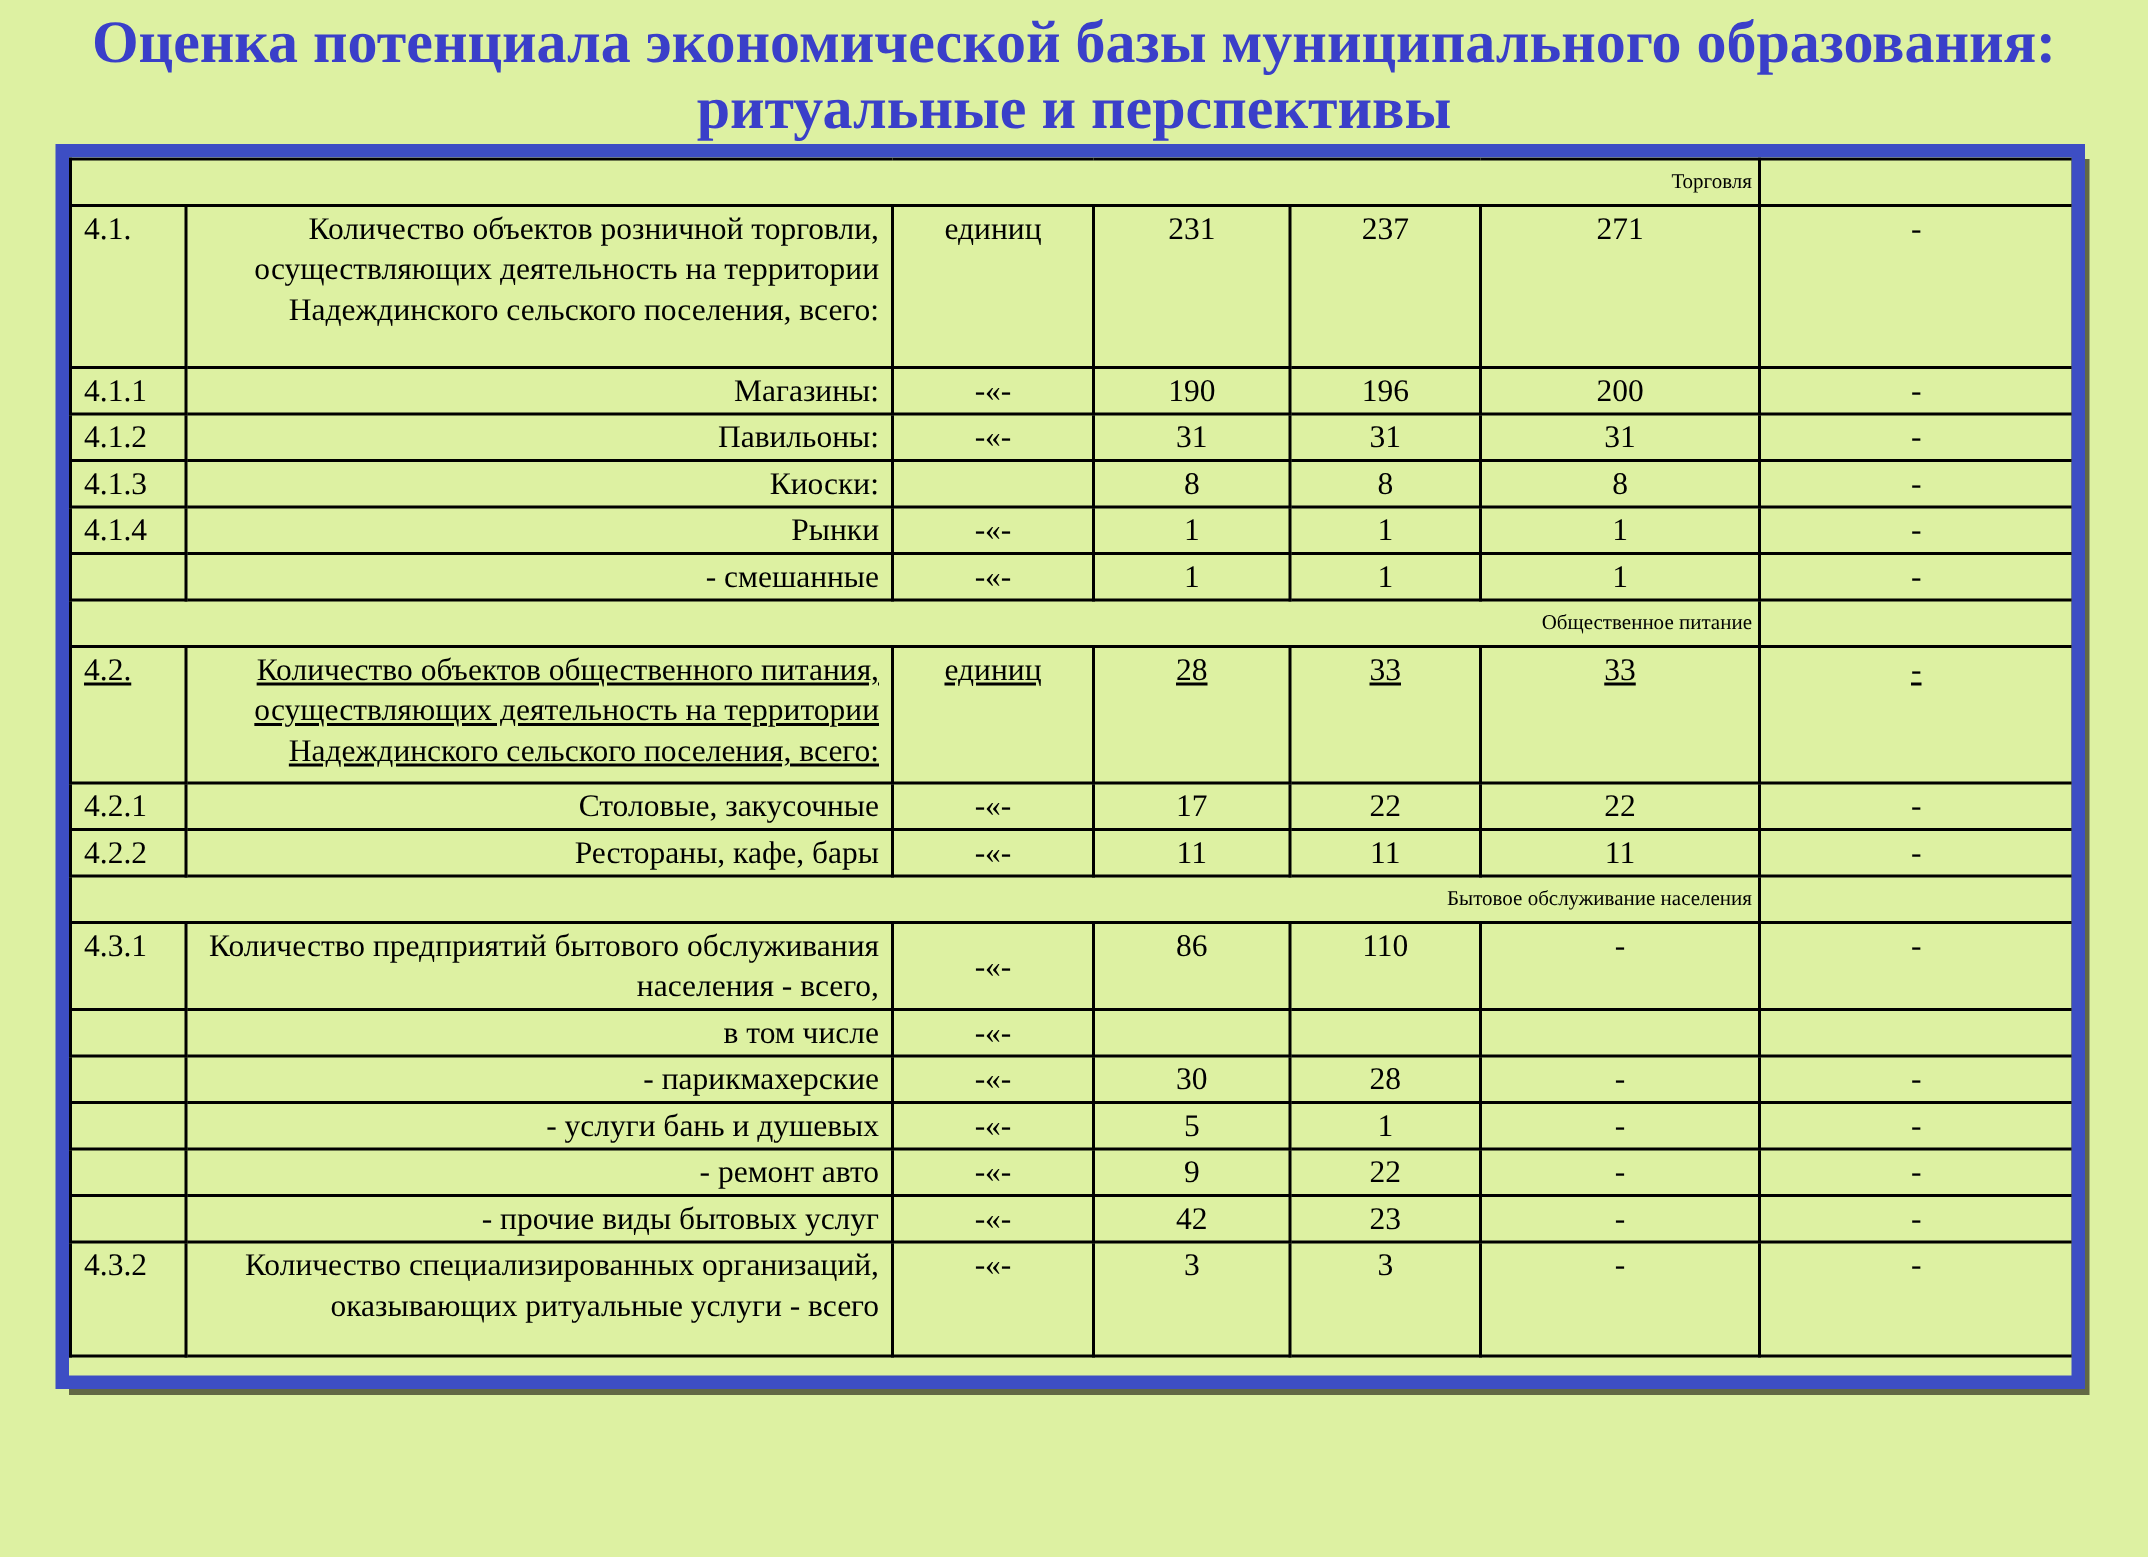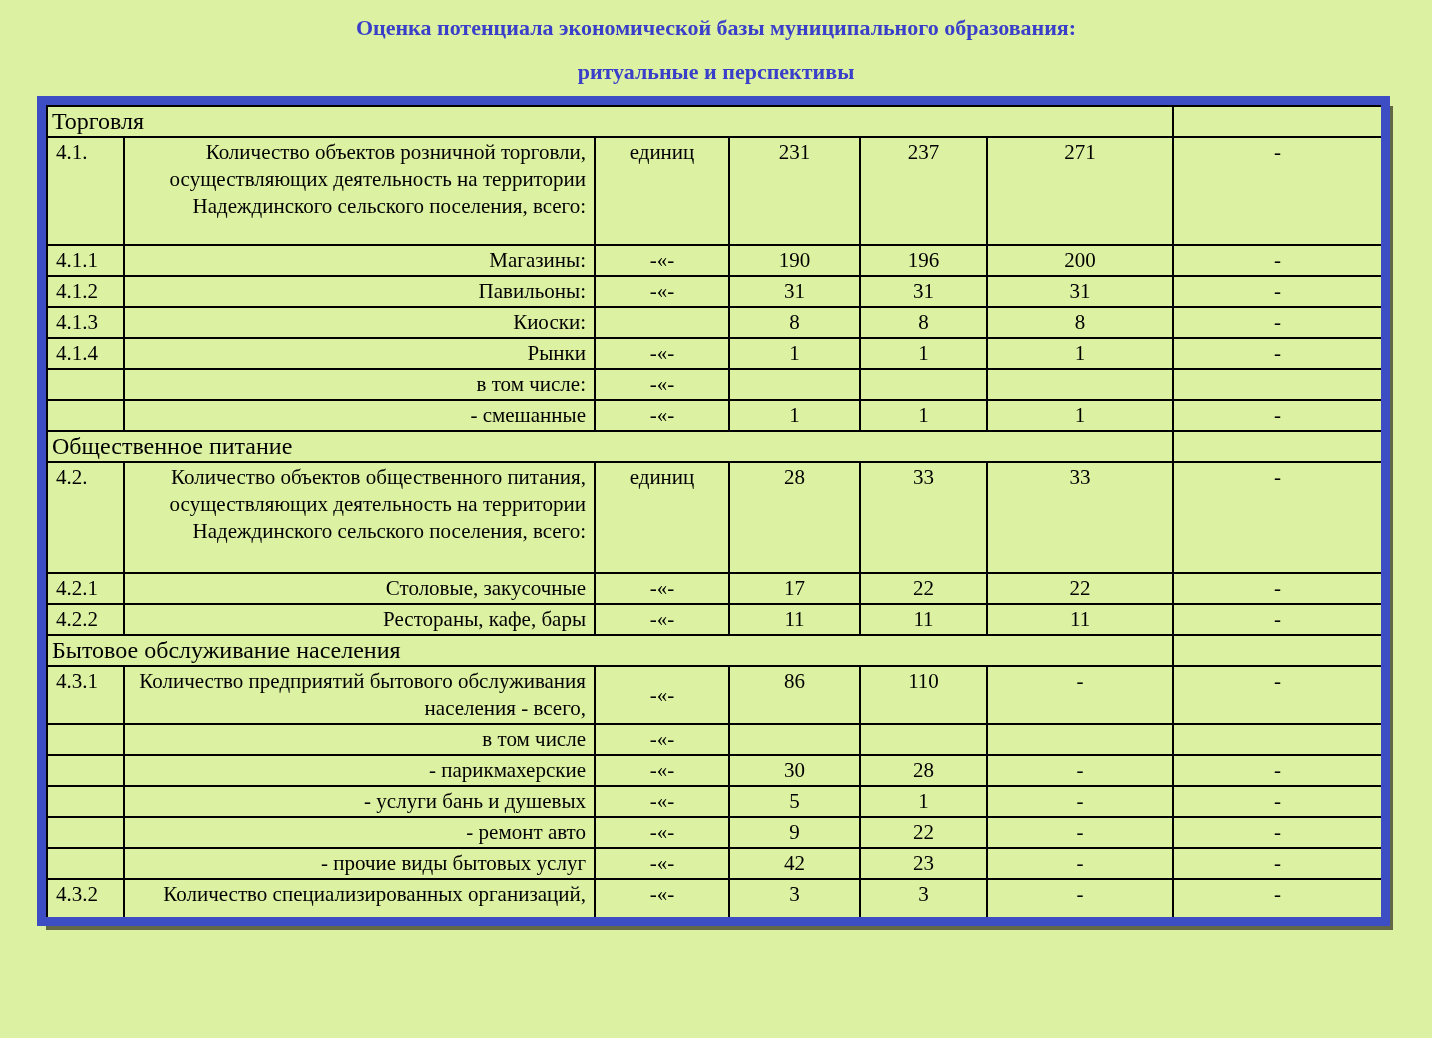--- a/index.html
+++ b/index.html
@@ -8,21 +8,21 @@
     width: 1432px;
     height: 1038px;
     background: #ddf1a2;
     overflow: hidden;
     font-family: "Liberation Serif", serif;
   }
   .slide-title {
     padding-top: 6px;
     text-align: center;
     font-weight: bold;
-    font-size: 22px;
+    font-size: 40px;
     line-height: 44px;
     color: #3a3fc9;
   }
   .table-wrap {
     margin-left: 37px;
     margin-top: 2px;
     width: 1335px;
     height: 812px;
     border: 9px solid #3d4ec4;
     overflow: hidden;
@@ -40,25 +40,25 @@
     line-height: 27px;
     color: #000;
     vertical-align: top;
     padding: 1px 4px;
     overflow: hidden;
   }
   td.num  { text-align: left; padding-left: 8px; border-radius: 31px; }
   td.name { text-align: right; padding-left: 10px; padding-right: 8px; }
   td.unit, td.val { text-align: center; }
   td.vmid { vertical-align: middle; }
-  tr.section td { text-align: left; font-size: 24px; }
+  tr.section td { text-align: right; font-size: 14px; }
   tr.hsec  { height: 29px; }
   tr.hrow  { height: 27px; }
   tr.h110  { height: 108px; }
-  tr.h113  { height: 111px; }
+  tr.h113  { height: 91px; text-decoration: underline; }
   tr.h56   { height: 56px;  }
   tr.h76   { height: 76px;  }
 </style>
 </head>
 <body>
 
 <div class="slide-title">
   <div>Оценка потенциала экономической базы муниципального образования:</div>
   <div>ритуальные и перспективы</div>
 </div>
@@ -124,29 +124,20 @@
     <tr class="hrow">
       <td class="num">4.1.4</td>
       <td class="name">Рынки</td>
       <td class="unit">-«-</td>
       <td class="val">1</td>
       <td class="val">1</td>
       <td class="val">1</td>
       <td class="val">-</td>
     </tr>
 
-    <tr class="hrow">
-      <td class="num"></td>
-      <td class="name">в том числе:</td>
-      <td class="unit">-«-</td>
-      <td class="val"></td>
-      <td class="val"></td>
-      <td class="val"></td>
-      <td class="val"></td>
-    </tr>
 
     <tr class="hrow">
       <td class="num"></td>
       <td class="name">- смешанные</td>
       <td class="unit">-«-</td>
       <td class="val">1</td>
       <td class="val">1</td>
       <td class="val">1</td>
       <td class="val">-</td>
     </tr>

